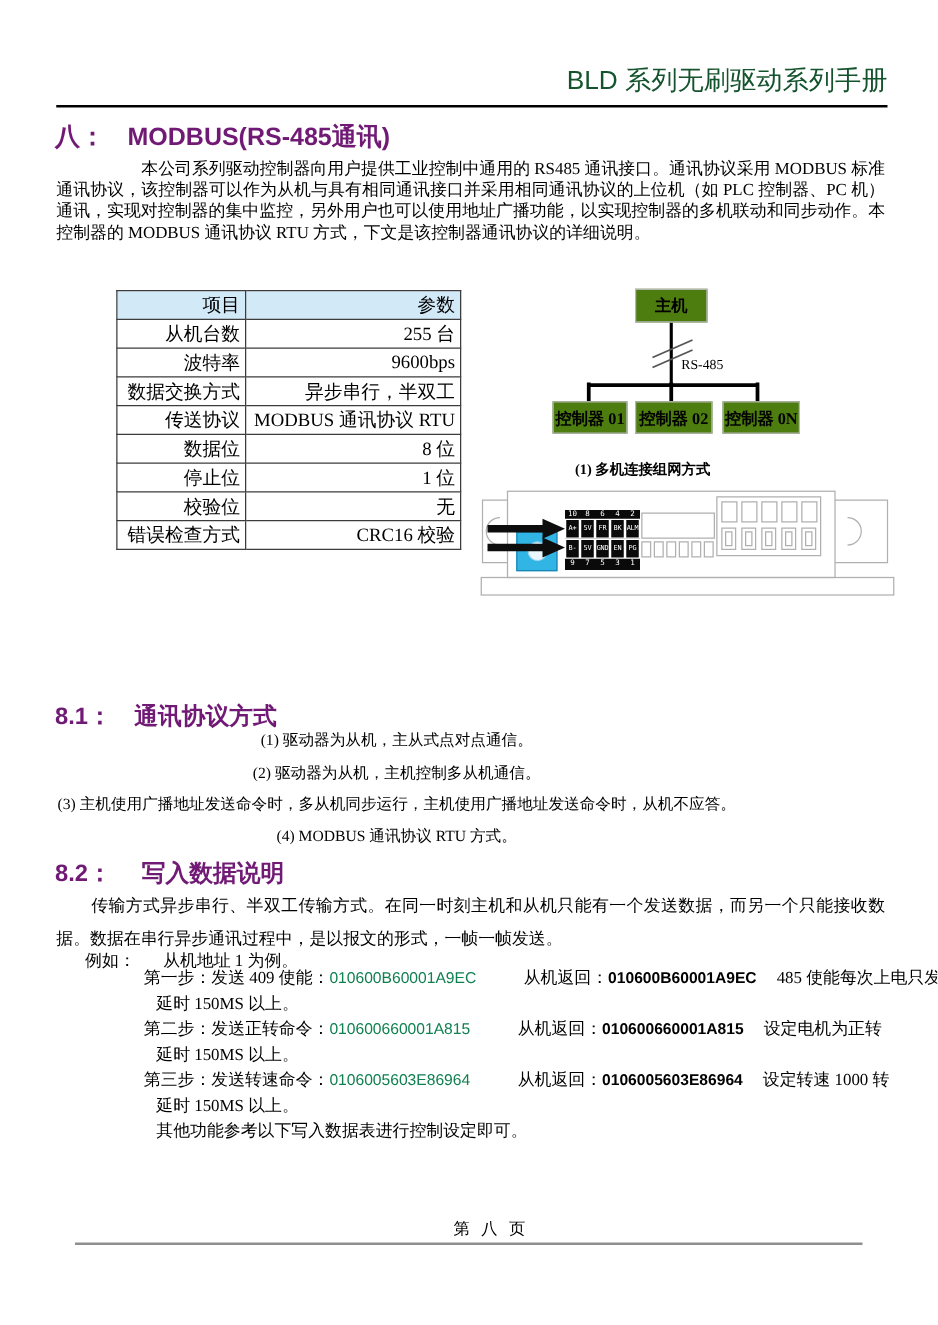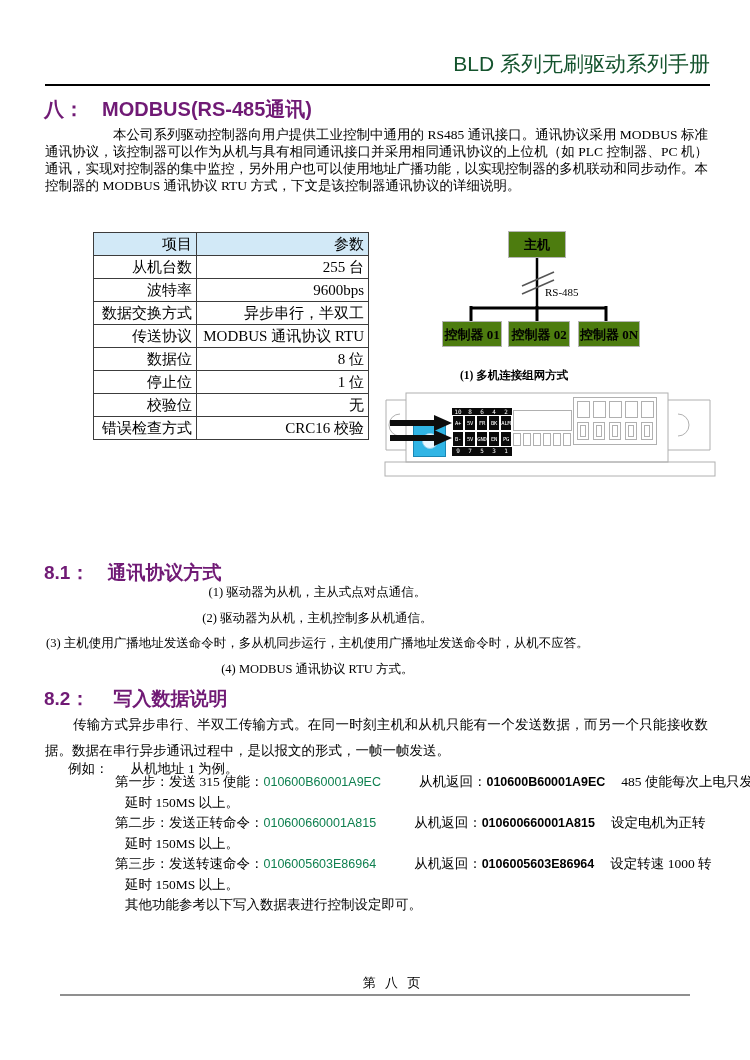--- a/index.html
+++ b/index.html
@@ -262,21 +262,21 @@
     <span>8.2：</span><span class="gap2">写入数据说明</span>
   </div>
   <p class="s82-para">传输方式异步串行、半双工传输方式。在同一时刻主机和从机只能有一个发送数据，而另一个只能接收数据。数据在串行异步通讯过程中，是以报文的形式，一帧一帧发送。</p>
 
   <div class="example-row">
     <span>例如：</span><span class="ex2">从机地址 1 为例。</span>
   </div>
 
   <div class="steps">
     <div class="line">
-      <span>第一步：发送 315 使能：</span><span class="code green">010600B60001A9EC</span><span class="ret">从机返回：</span><span class="code black">010600B60001A9EC</span><span class="note">485 使能每次上电只发送一次即可</span>
+      <span>第一步：发送 409 使能：</span><span class="code green">010600B60001A9EC</span><span class="ret">从机返回：</span><span class="code black">010600B60001A9EC</span><span class="note">485 使能每次上电只发送一次即可</span>
     </div>
     <div class="delay">延时 150MS 以上。</div>
     <div class="line">
       <span>第二步：发送正转命令：</span><span class="code green">010600660001A815</span><span class="ret">从机返回：</span><span class="code black">010600660001A815</span><span class="note">设定电机为正转</span>
     </div>
     <div class="delay">延时 150MS 以上。</div>
     <div class="line">
       <span>第三步：发送转速命令：</span><span class="code green">0106005603E86964</span><span class="ret">从机返回：</span><span class="code black">0106005603E86964</span><span class="note">设定转速 1000 转</span>
     </div>
     <div class="delay">延时 150MS 以上。</div>

